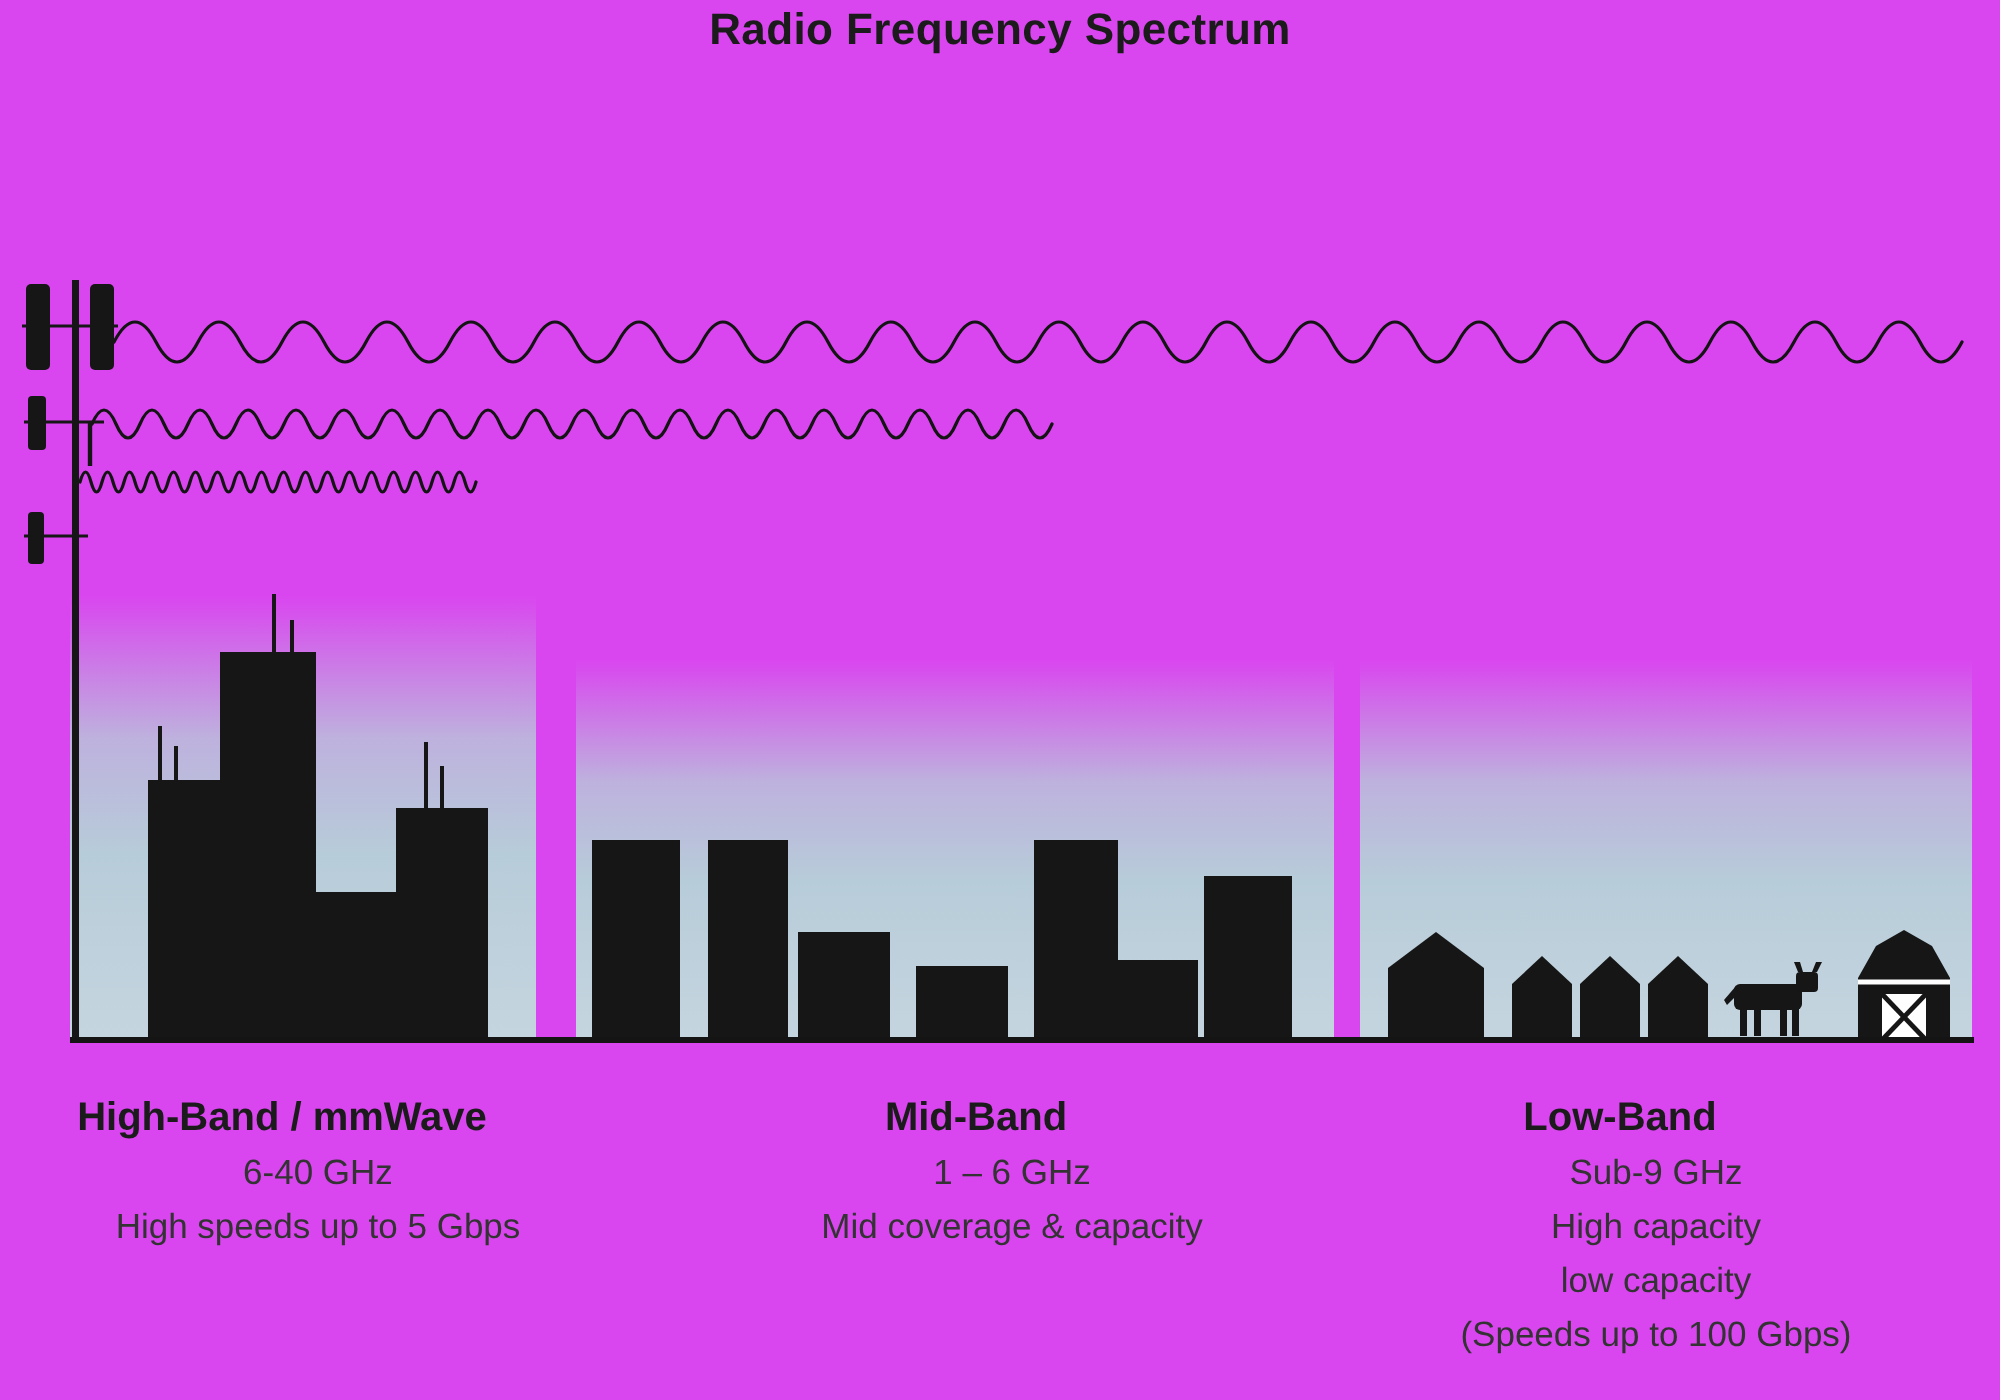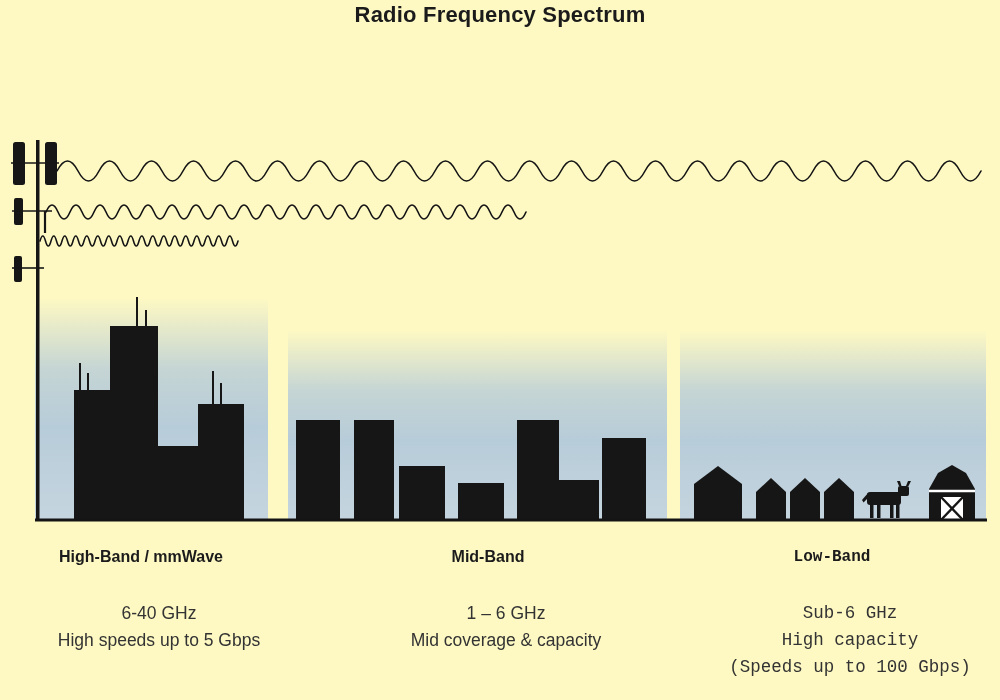--- a/index.html
+++ b/index.html
@@ -1,20 +1,20 @@
 <!DOCTYPE html>
 <html><head>
 <meta charset="utf-8">
 <style>
   html, body { margin: 0; padding: 0; background: #ffffff; }
   .canvas {
     position: relative;
     width: 1000px;
     height: 700px;
-    background: #fef9c3;
+    background: #d946ef;
     overflow: hidden;
     font-family: "Liberation Sans", sans-serif;
   }
   .diagram-title {
     position: absolute;
     top: 2px;
     left: 0;
     width: 100%;
     text-align: center;
     font-size: 22px;
@@ -45,23 +45,23 @@
     stroke-width: 1.6;
     stroke-linecap: round;
   }
   .band-label {
     position: absolute;
     top: 548px;
     text-align: center;
   }
   .band-heading {
     font-weight: bold;
-    font-size: 16px;
+    font-size: 20px;
     color: #1b1b1b;
-    margin-bottom: 34px;
+    margin-bottom: 2px;
   }
   .band-line {
     font-size: 17.5px;
     color: #333333;
     line-height: 27px;
     padding-left: 36px;
   }
 </style>
 </head>
 <body>
@@ -150,20 +150,21 @@
     <div class="band-line">6-40 GHz</div>
     <div class="band-line">High speeds up to 5 Gbps</div>
   </div>
 
   <div class="band-label" style="left:338px; width:300px;">
     <div class="band-heading">Mid-Band</div>
     <div class="band-line">1 – 6 GHz</div>
     <div class="band-line">Mid coverage &amp; capacity</div>
   </div>
 
-  <div class="band-label" style="left:682px; width:300px;font-family:Liberation Mono, monospace;">
+  <div class="band-label" style="left:660px; width:300px;">
     <div class="band-heading">Low-Band</div>
-    <div class="band-line">Sub-6 GHz</div>
+    <div class="band-line">Sub-9 GHz</div>
     <div class="band-line">High capacity</div>
+    <div class="band-line">low capacity</div>
     <div class="band-line">(Speeds up to 100 Gbps)</div>
   </div>
 
 </div>
 
 </body></html>

